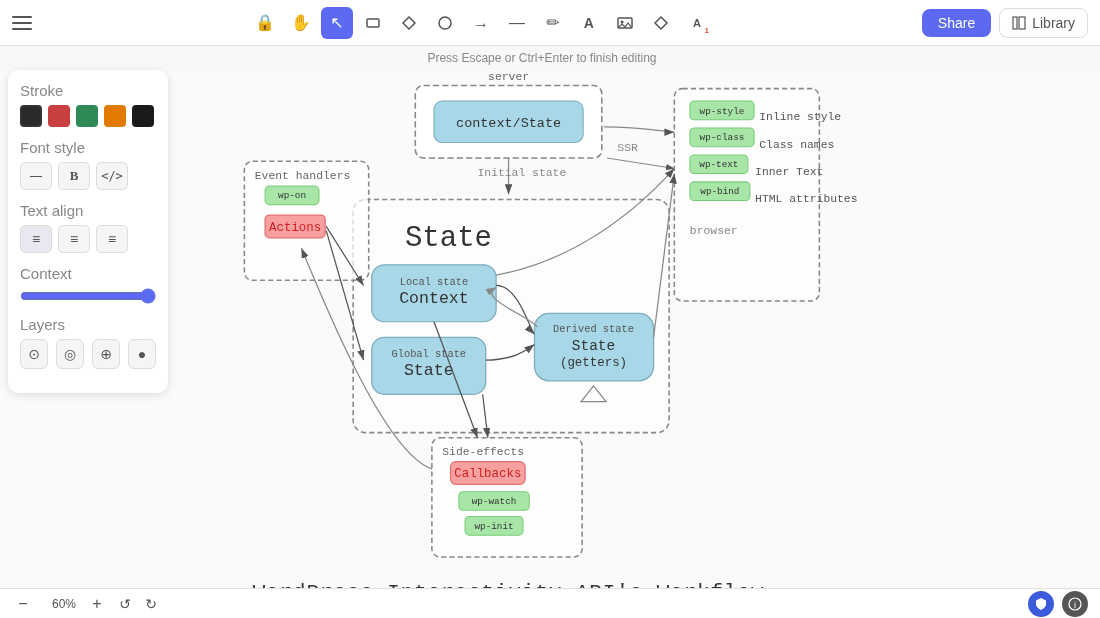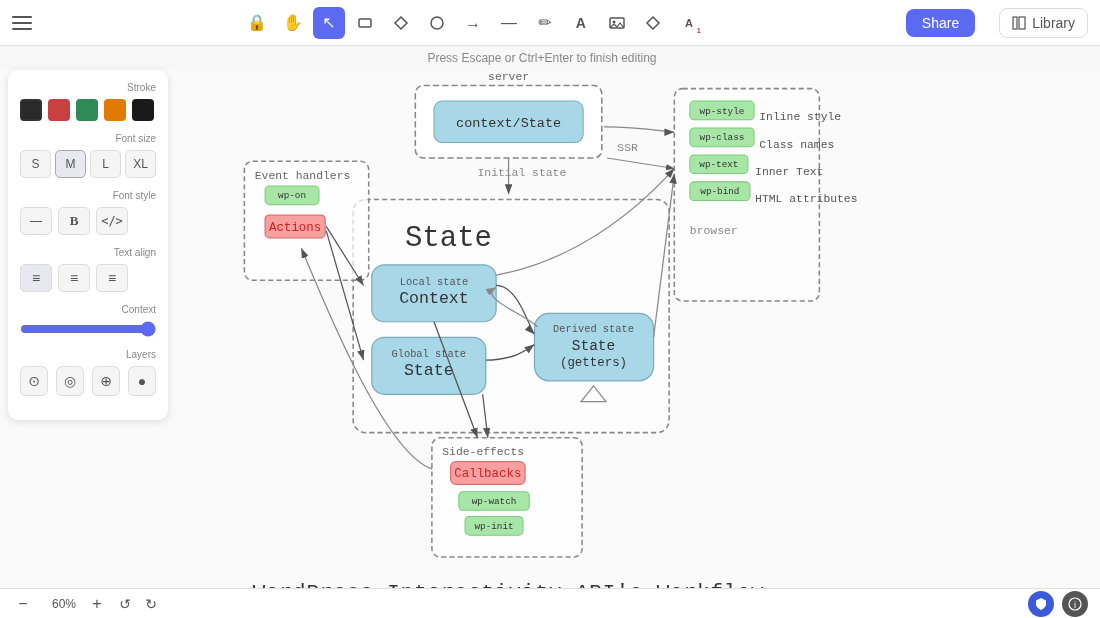--- a/index.html
+++ b/index.html
@@ -7,21 +7,21 @@
 
     
     #toolbar {
       position: absolute; top: 0; left: 0; right: 0; height: 46px;
       background: #fff; border-bottom: 1px solid #e0e0e0;
       display: flex; align-items: center; justify-content: space-between;
       padding: 0 12px; z-index: 100;
     }
     #toolbar-left { display: flex; align-items: center; gap: 8px; }
     #toolbar-center { display: flex; align-items: center; gap: 4px; }
-    #toolbar-right { display: flex; align-items: center; gap: 24px; }
+    #toolbar-right { display: flex; align-items: center; gap: 8px; }
 
     .tool-btn {
       width: 32px; height: 32px; border: none; background: transparent;
       border-radius: 6px; cursor: pointer; display: flex; align-items: center;
       justify-content: center; font-size: 16px; color: #555;
     }
     .tool-btn.active { background: #5b6af0; color: #fff; }
 
     #menu-btn { width: 28px; height: 28px; border: none; background: transparent; cursor: pointer; display: flex; flex-direction: column; justify-content: center; gap: 4px; }
     .menu-line { width: 20px; height: 2px; background: #555; border-radius: 2px; }
@@ -43,21 +43,21 @@
       font-size: 12px; color: #888; z-index: 99;
     }
 
     
     #left-panel {
       position: absolute; top: 70px; left: 8px; width: 160px;
       background: #fff; border-radius: 10px; box-shadow: 0 2px 8px rgba(0,0,0,0.12);
       padding: 12px; z-index: 50;
     }
     .panel-section { margin-bottom: 12px; }
-    .panel-label { font-size: 10px; color: #888; margin-bottom: 6px; text-align: right; }
+    .panel-label { font-size: 15px; color: #888; margin-bottom: 6px; }
     .color-row { display: flex; gap: 6px; align-items: center; }
     .color-dot {
       width: 22px; height: 22px; border-radius: 4px; cursor: pointer;
       border: 2px solid transparent;
     }
     .color-dot.selected { border-color: #333; }
 
     .font-size-row { display: flex; gap: 4px; }
     .size-btn {
       flex: 1; height: 28px; border: 1px solid #ddd; background: #f5f5f5;
@@ -190,29 +190,20 @@
     <div class="panel-label">Stroke</div>
     <div class="color-row">
       <div class="color-dot selected" style="background:#2a2a2a;"></div>
       <div class="color-dot" style="background:#c94040;"></div>
       <div class="color-dot" style="background:#2e8b57;"></div>
       <div class="color-dot" style="background:#e07b00;"></div>
       <div class="color-dot" style="background:#1a1a1a;"></div>
     </div>
   </div>
   <div class="panel-section">
-    <div class="panel-label">Font size</div>
-    <div class="font-size-row">
-      <button class="size-btn">S</button>
-      <button class="size-btn active">M</button>
-      <button class="size-btn">L</button>
-      <button class="size-btn">XL</button>
-    </div>
-  </div>
-  <div class="panel-section">
     <div class="panel-label">Font style</div>
     <div class="font-family-row">
       <button class="ff-btn" style="font-style:italic;font-size:12px;">—</button>
       <button class="ff-btn" style="font-family:serif;font-weight:bold;">B</button>
       <button class="ff-btn" style="font-family:monospace;font-size:12px;">&lt;/&gt;</button>
     </div>
   </div>
   <div class="panel-section">
     <div class="panel-label">Text align</div>
     <div class="text-align-row">

